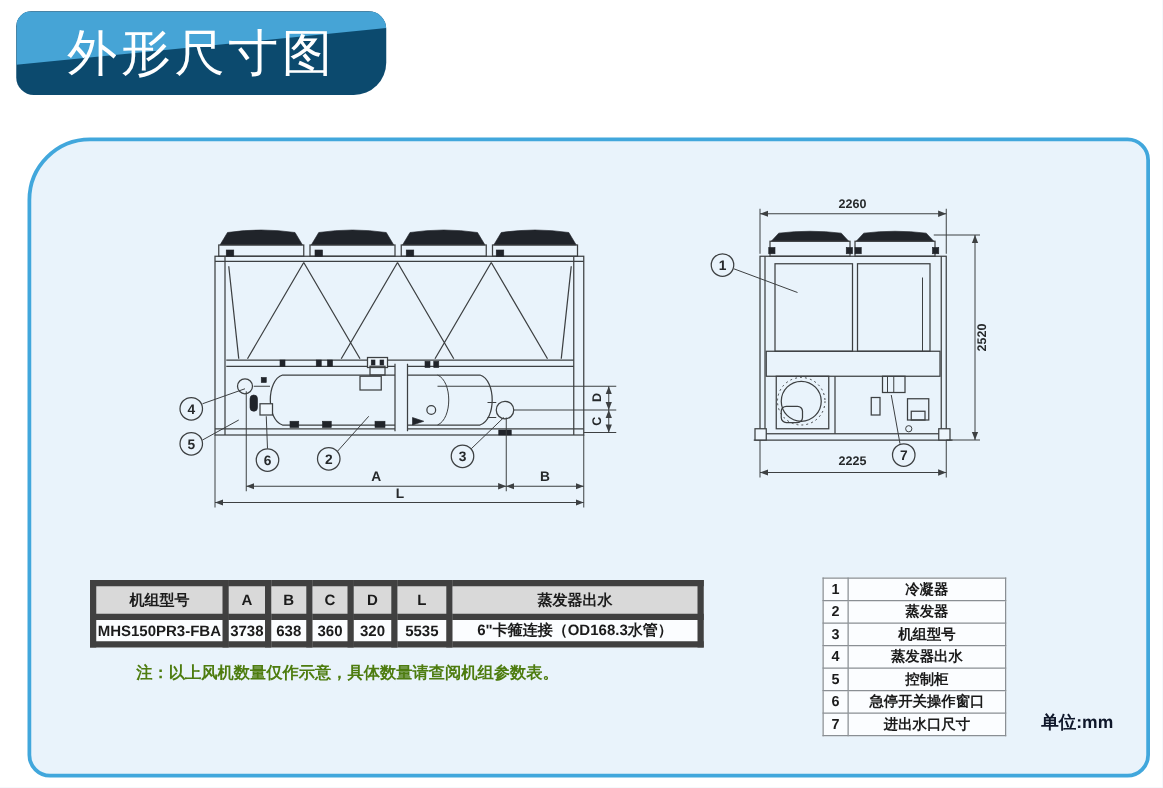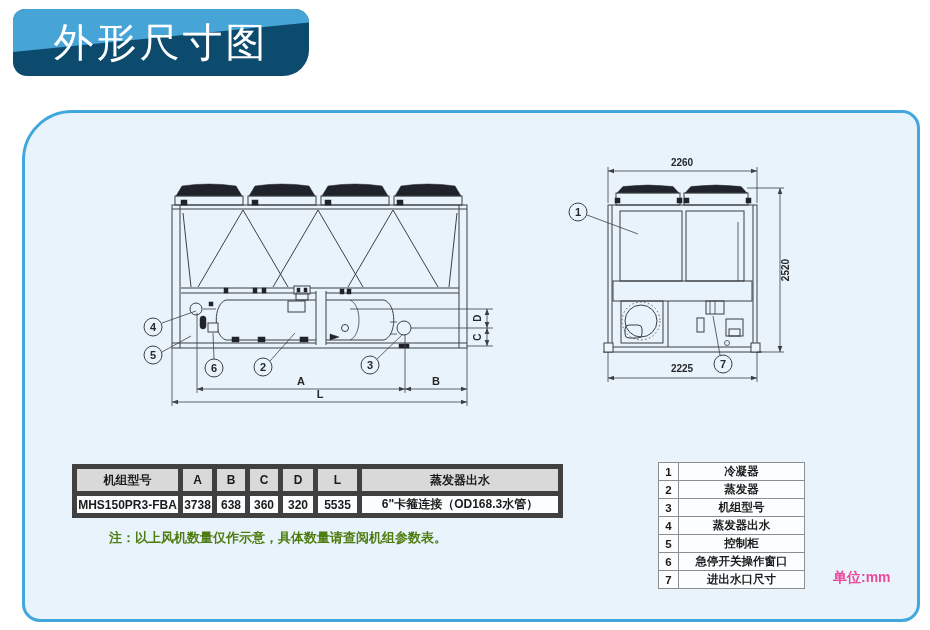--- a/index.html
+++ b/index.html
@@ -46,21 +46,21 @@
   .spec-table th{background:#d9d9d9;height:22px;font-weight:bold;}
   .spec-table td{height:17px;font-weight:600;}
   
   .note{position:absolute;left:72px;top:529px;font-size:13px;font-weight:bold;color:#4d7c0f;margin-left:37px;}
   
   .legend-table{position:absolute;left:658px;top:462px;width:146px;background:#fbfdff;}
   .legend-table td{
     border:1px solid #8a8f94;text-align:center;height:17px;padding:0;
     font-size:11.5px;font-weight:600;color:#1b1b1b;white-space:nowrap;
   }
-  .unit-label{position:absolute;left:833px;top:569px;font-size:14px;font-weight:bold;color:#ec4899;}
+  .unit-label{position:absolute;left:833px;top:569px;font-size:14px;font-weight:bold;color:#0f172a;}
 </style>
 </head>
 <body>
 
 <div class="title-badge">
   <span class="t">外形尺寸图</span>
 </div>
 
 <div class="panel"></div>
 

